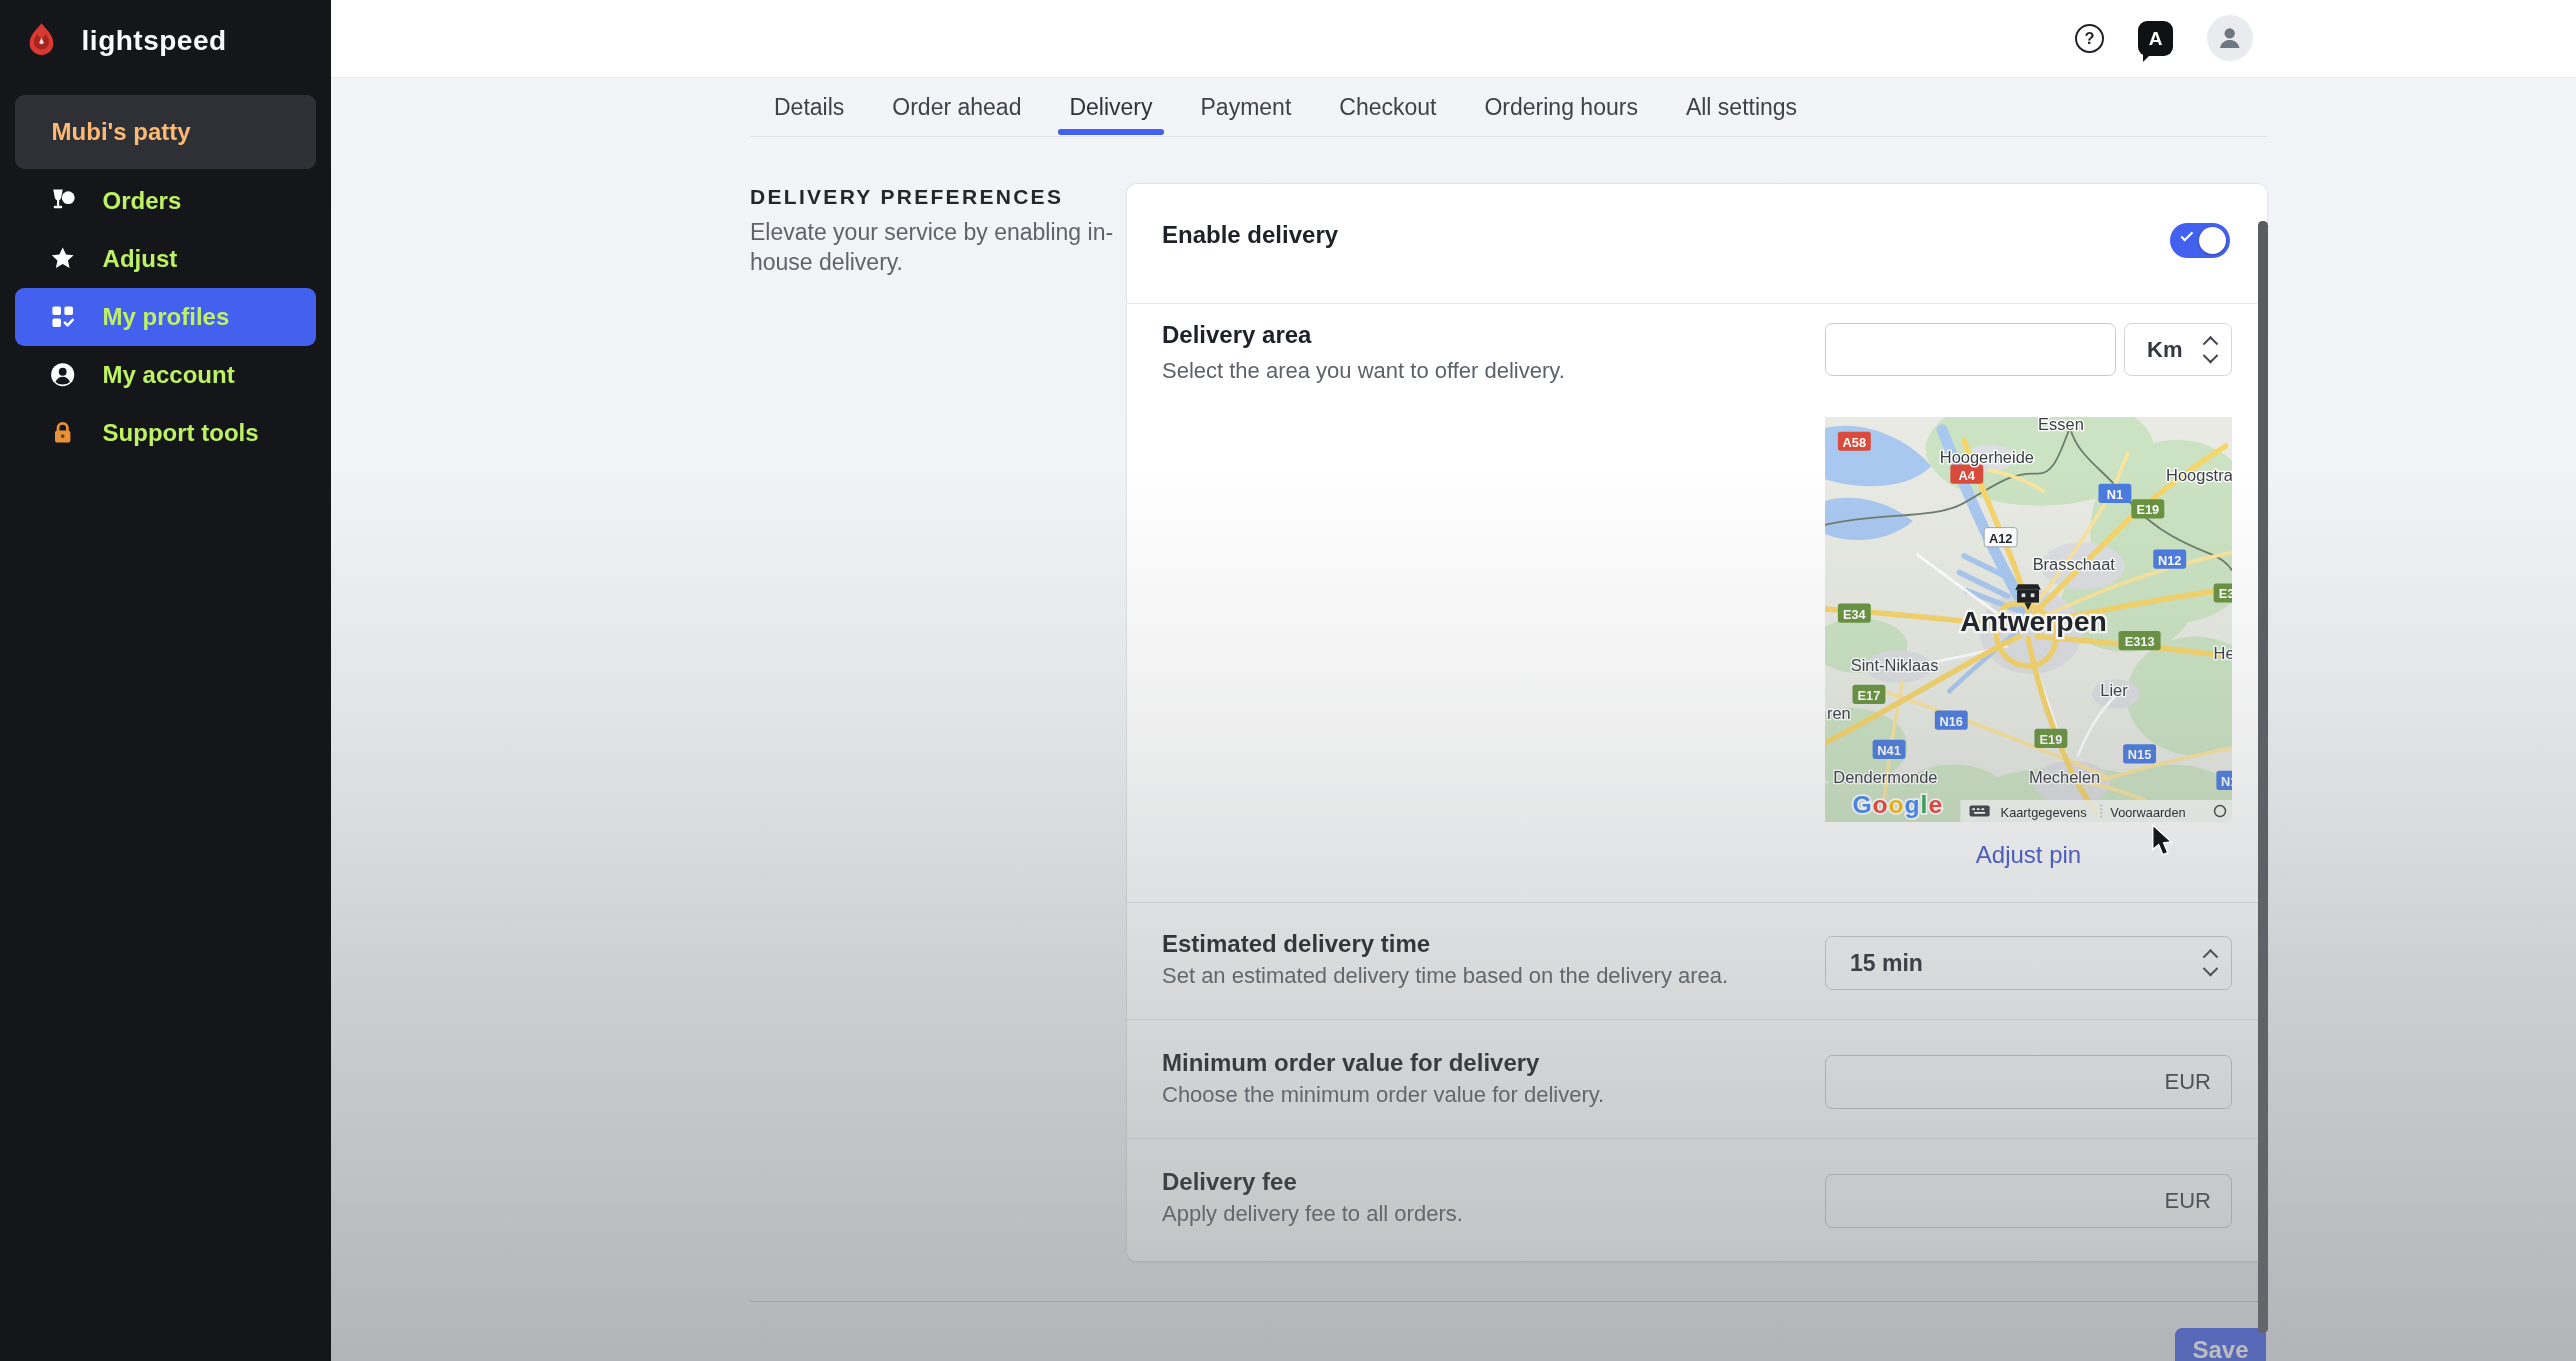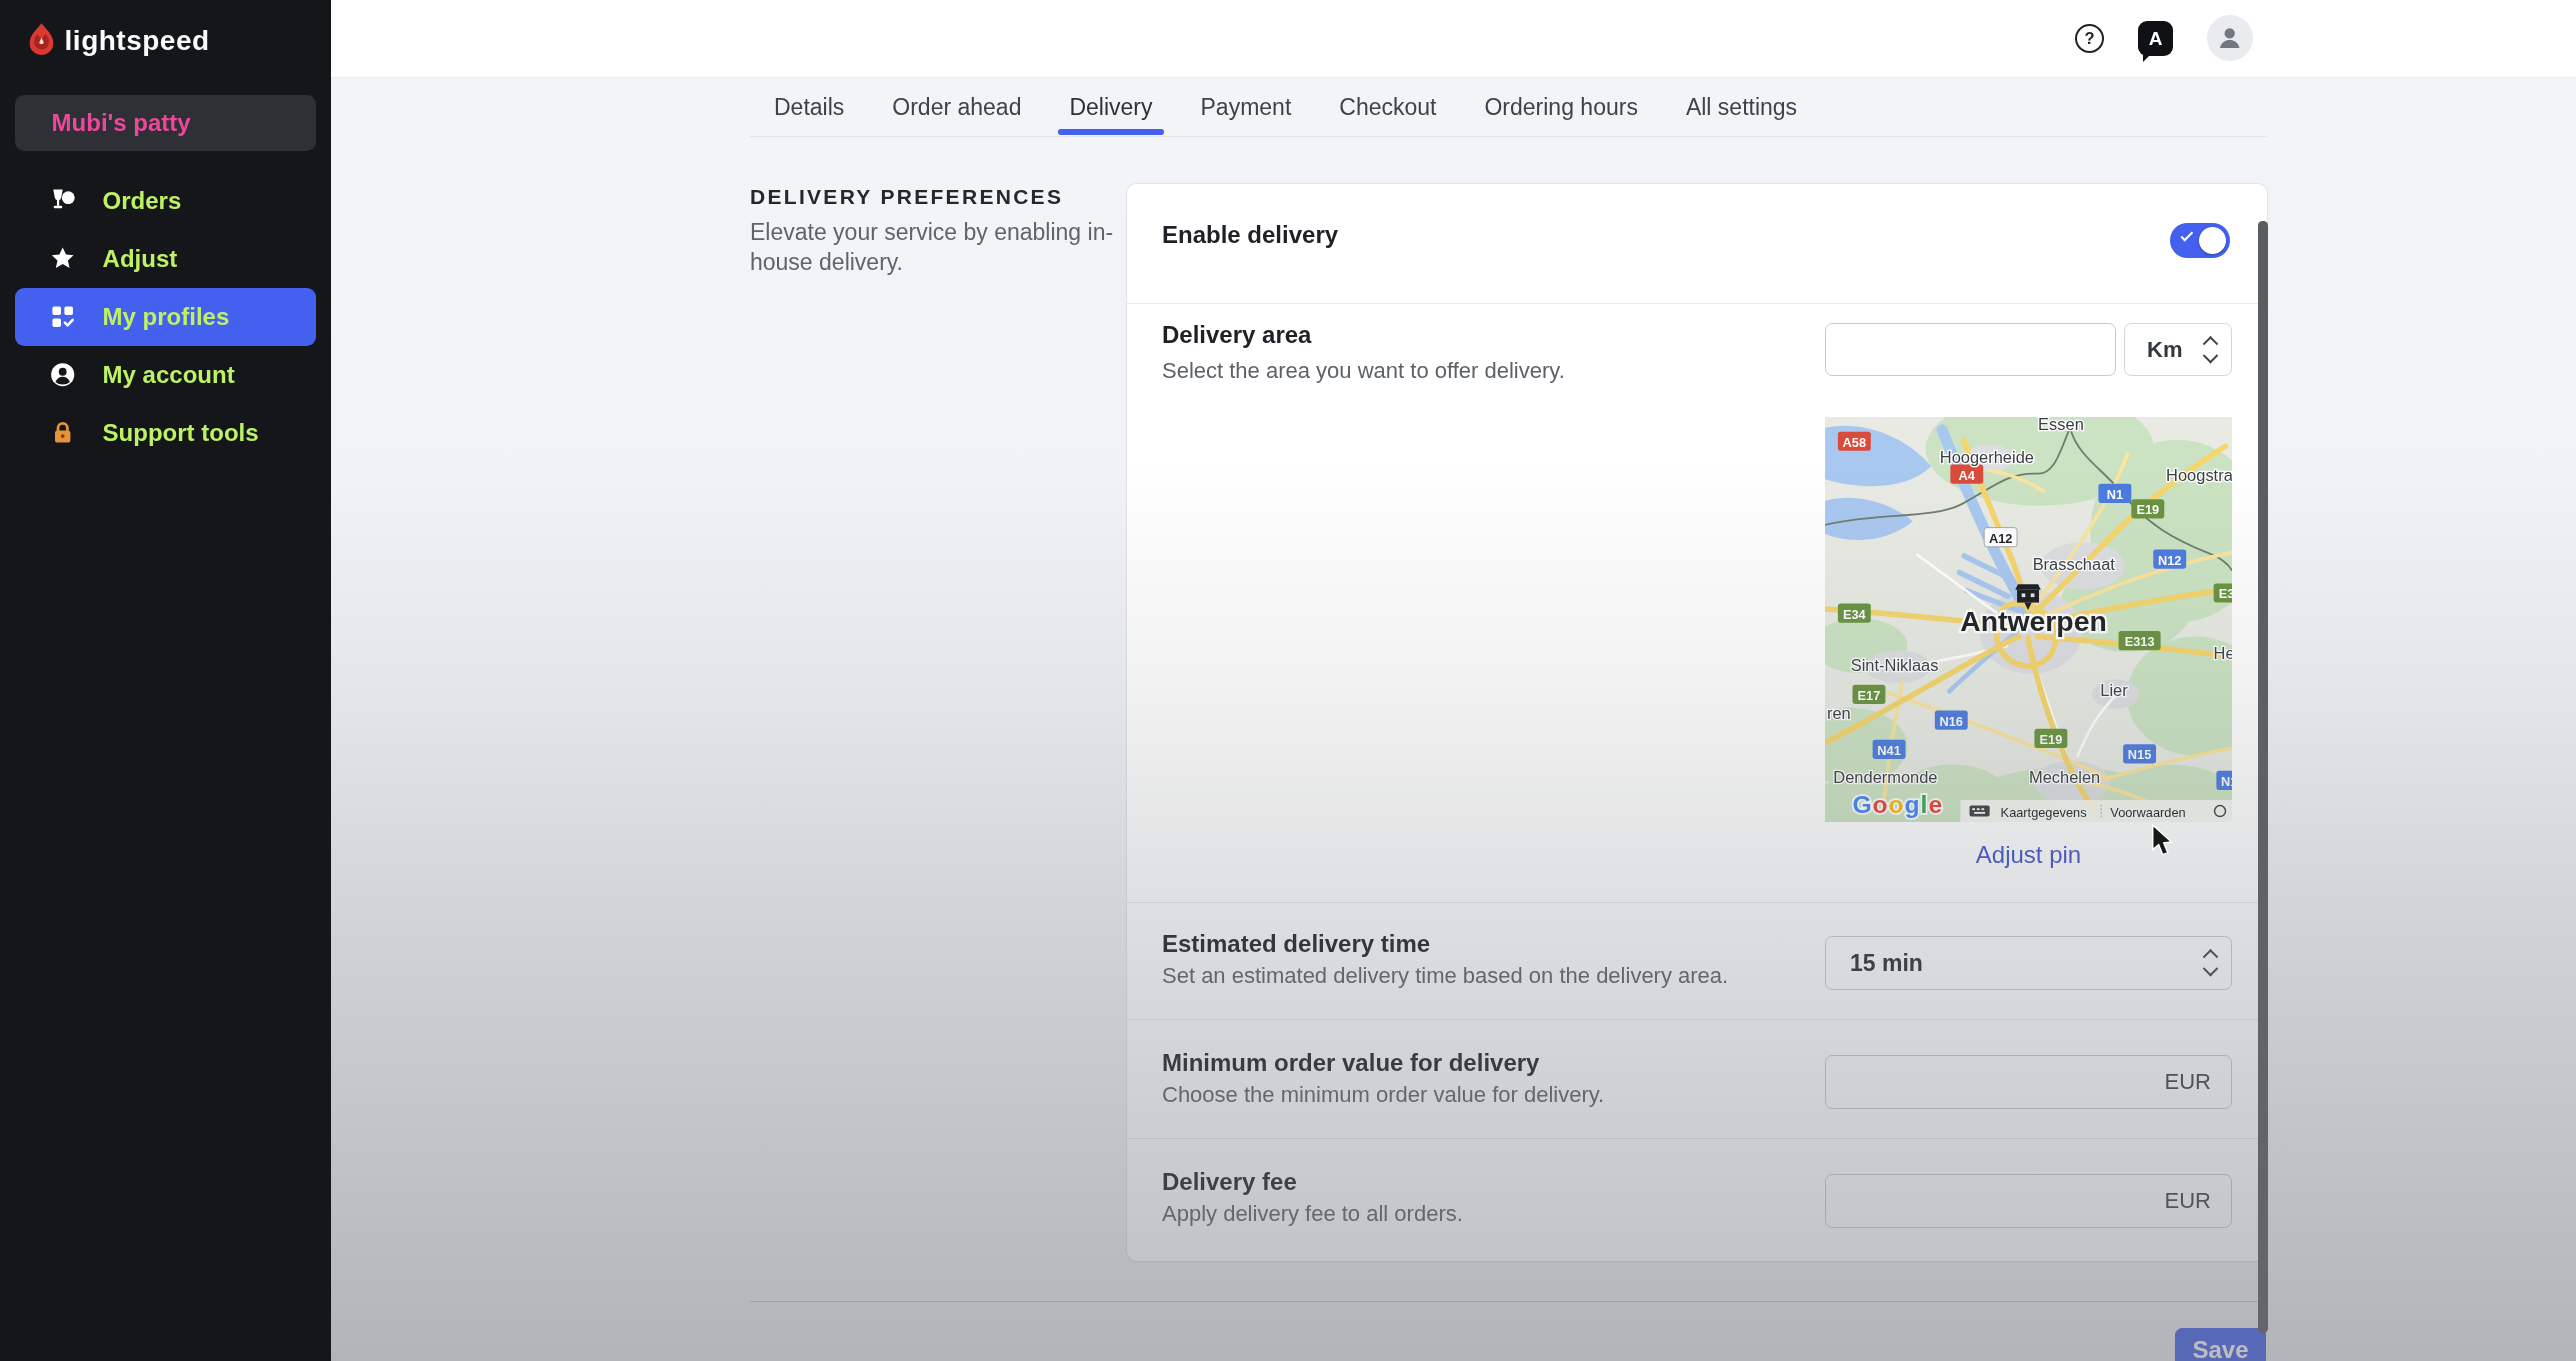--- a/index.html
+++ b/index.html
@@ -5,25 +5,25 @@
   * { margin:0; padding:0; box-sizing:border-box; }
   html,body { width:2576px; height:1361px; }
   body {
     font-family:"Liberation Sans", sans-serif;
     background:#eef0f3;
     overflow:hidden;
     position:relative;
   }
   
   .sidebar { position:absolute; left:0; top:0; width:331px; height:100%; background:#141619; z-index:10; }
-  .logo { position:absolute; left:25.6px; top:22px; display:flex; align-items:center; gap:8px; }
+  .logo { position:absolute; left:25.6px; top:22px; display:flex; align-items:center; gap:25px; }
   .logo-text { color:#fafbfc; font-size:28px; font-weight:600; letter-spacing:0.5px; }
-  .profile-box { position:absolute; left:14.6px; right:14.6px; top:95px; height:56px; background:#2e3036;
+  .profile-box { position:absolute; left:14.6px; right:14.6px; top:95px; height:74px; background:#2e3036;
     border-radius:9.1px; display:flex; align-items:center; padding-left:37px;
-    color:#ec4899; font-size:24px; font-weight:700; cursor:pointer; }
+    color:#fdba74; font-size:24px; font-weight:700; cursor:pointer; }
   .nav { position:absolute; top:172px; left:14.6px; right:14.6px; }
   .nav-item { height:58px; display:flex; align-items:center; border-radius:9.1px;
     color:#bef264; font-size:24px; font-weight:600; padding-left:33px; gap:24px; cursor:pointer; }
   .nav-item.active { background:#4361ee;text-align:right; }
   .nav-icon { width:31px; height:31px; display:flex; align-items:center; justify-content:center; flex:none; }
   
   .main { position:absolute; left:331px; top:0; right:0; bottom:0; }
   .topbar { position:absolute; top:0; left:0; right:0; height:78px; background:#ffffff;
     border-bottom:0.9px solid #ebedef; z-index:5; }
   .help-btn { position:absolute; left:1744px; top:24px; width:29px; height:29px; border-radius:50%;

